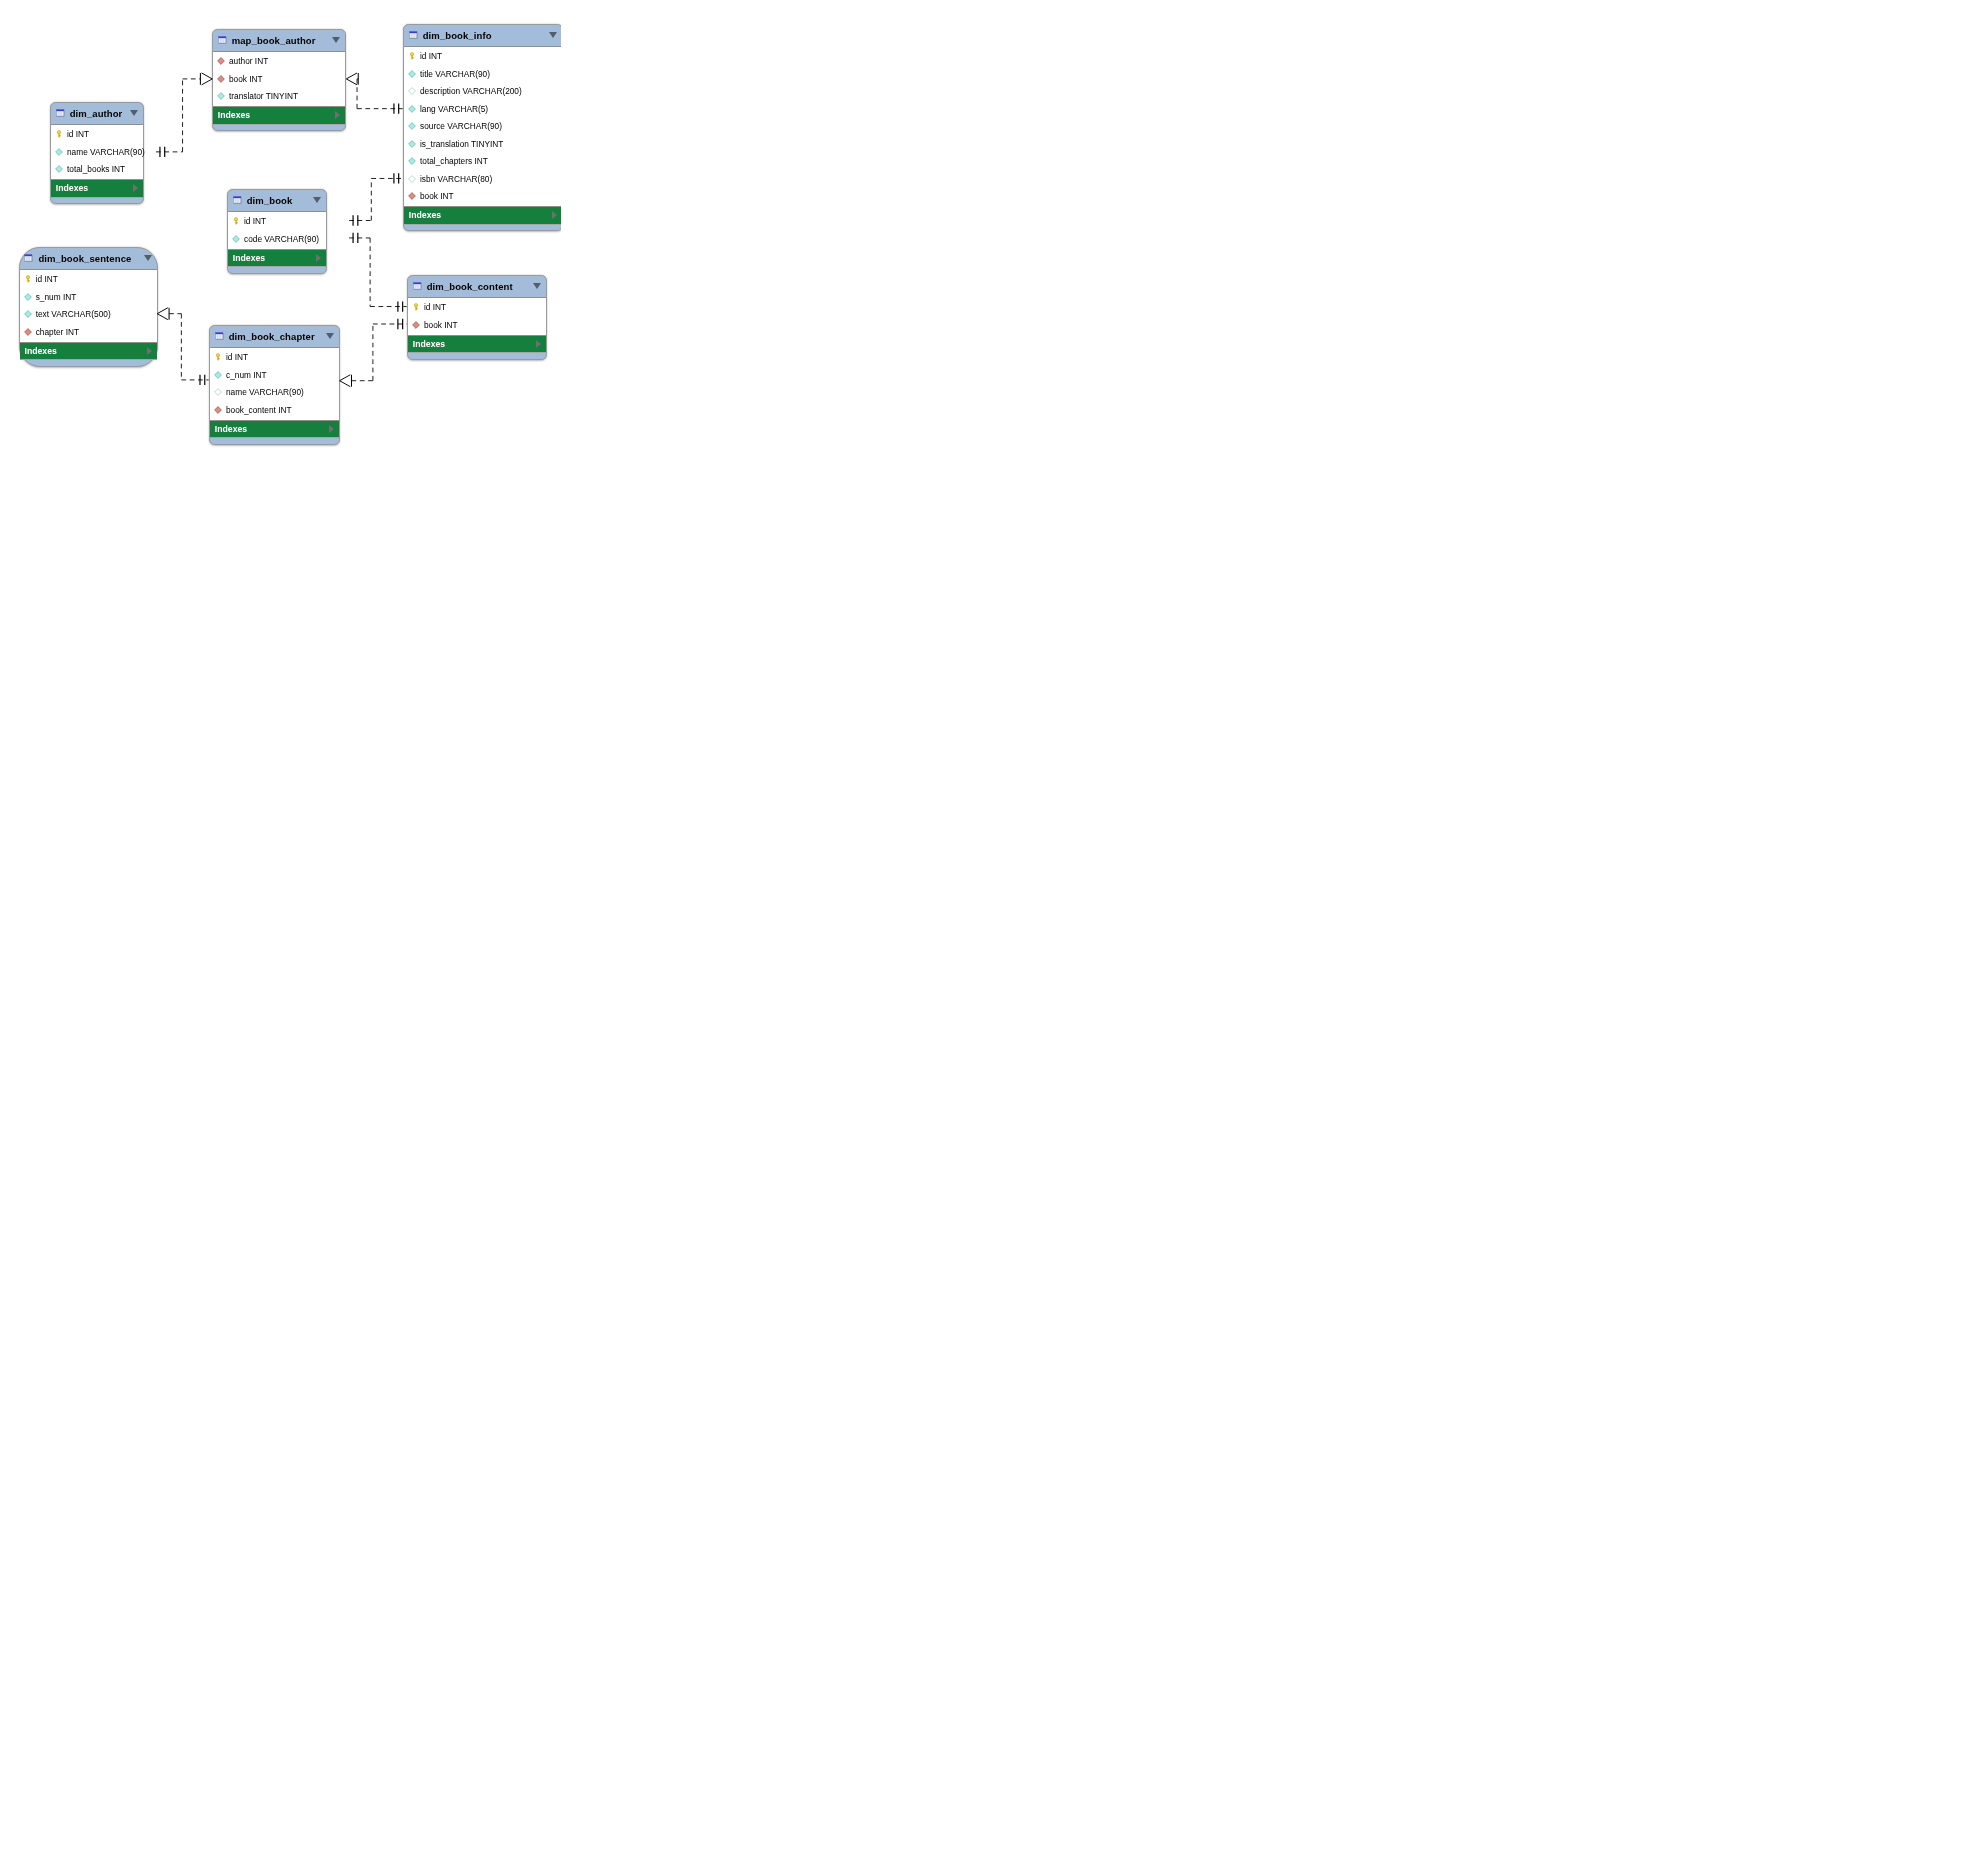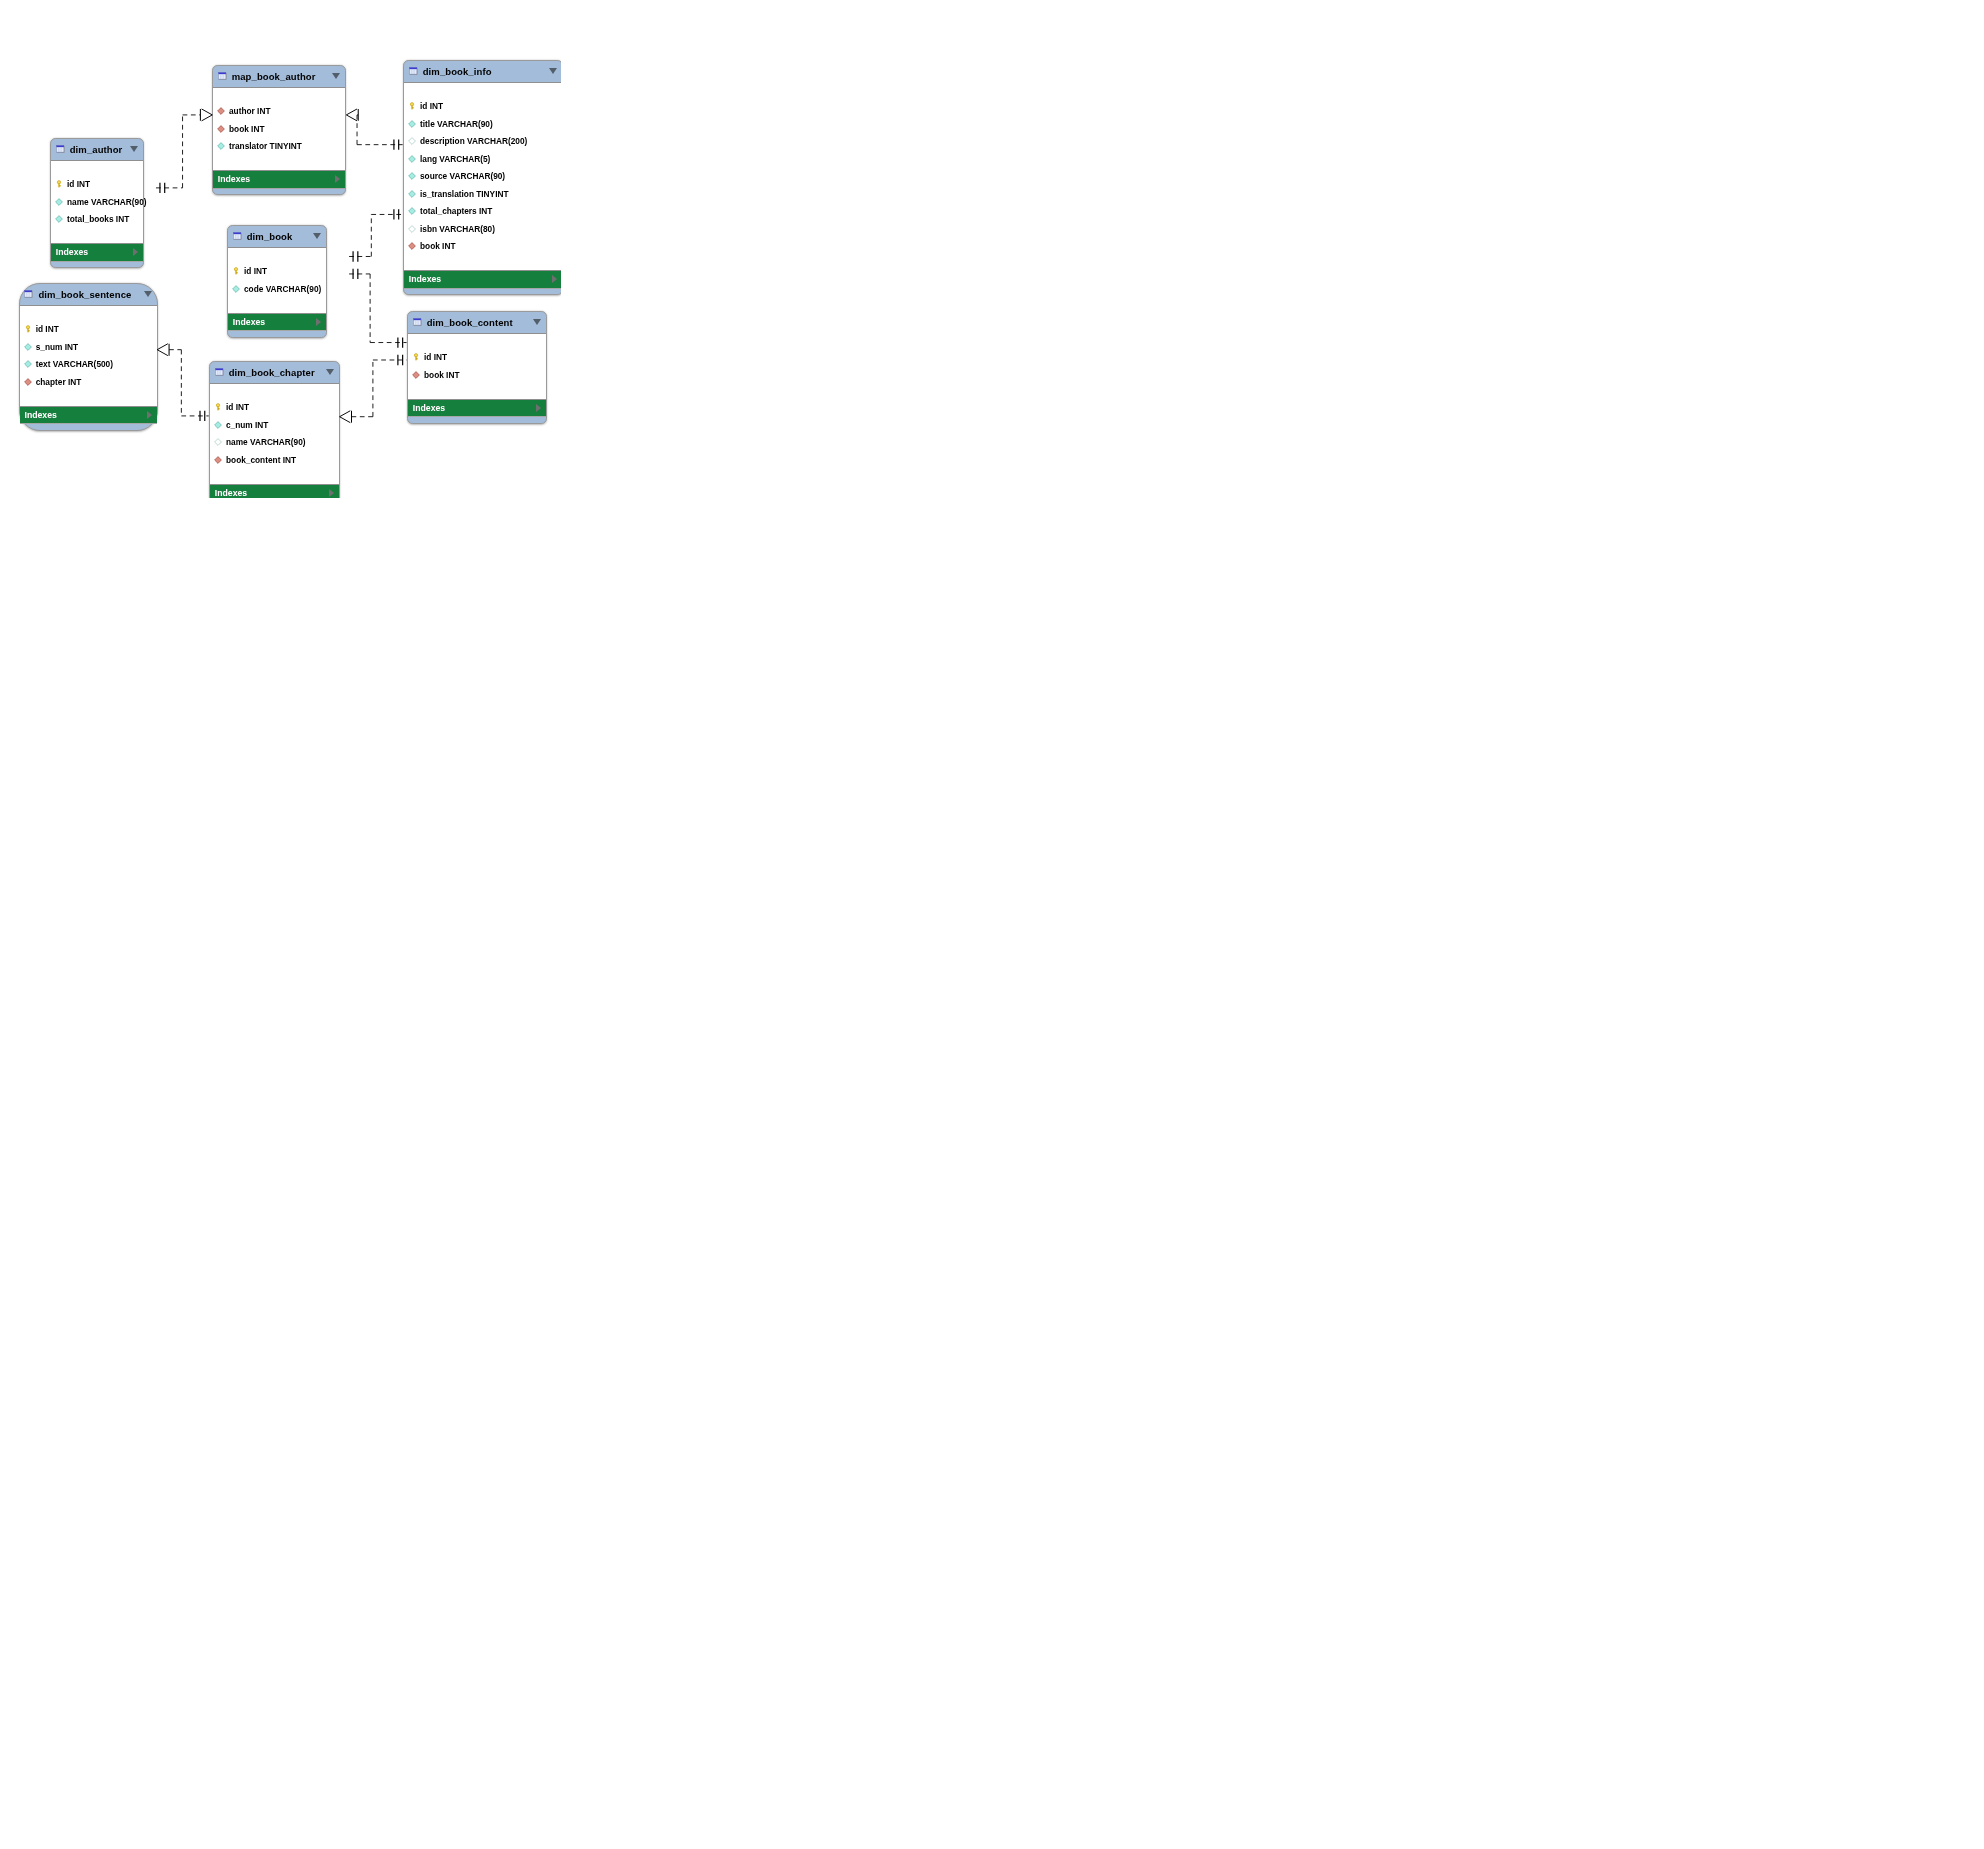--- a/index.html
+++ b/index.html
@@ -1,29 +1,29 @@
 <!DOCTYPE html>
 <html style="font-size:6.4px"><head>
 <meta charset="utf-8">
 <style>
   html,body{margin:0;padding:0;background:#ffffff;}
   body{font-family:"Liberation Sans","DejaVu Sans",sans-serif;}
-  .stage{position:relative;width:561px;height:462px;background:#ffffff;overflow:hidden;margin-top:36px;}
+  .stage{position:relative;width:561px;height:462px;background:#ffffff;overflow:hidden;}
   svg.rel-layer{position:absolute;left:0;top:0;width:561px;height:462px;pointer-events:none;z-index:5;}
 
   .table-card{
     position:absolute;box-sizing:border-box;z-index:2;
     background:#a2bcd9;border:0.8px solid #9a9a9a;border-radius:5.6px;
     box-shadow:0 0.8px 2px rgba(0,0,0,.28);
   }
   .thead{height:20.6px;display:flex;align-items:center;gap:4.4px;padding:0 4.8px;}
   .title{flex:1;font-size:9.5px;font-weight:bold;color:#000;white-space:nowrap;letter-spacing:0.1px;}
   .collapse-tri{width:0;height:0;border-left:4.4px solid transparent;border-right:4.4px solid transparent;
     border-top:6.4px solid #535e6b;flex:0 0 auto;cursor:pointer;}
-  .rows{background:#ffffff;border-top:0.8px solid #8f8f8f;border-bottom:0.8px solid #8f8f8f;padding:15px 0;font-weight:bold;}
+  .rows{background:#ffffff;border-top:0.8px solid #8f8f8f;border-bottom:0.8px solid #8f8f8f;padding:1px 0;}
   .row{height:17.5px;display:flex;align-items:center;gap:4px;padding:0 4px;}
   .cicon{width:8px;height:8px;flex:0 0 auto;display:inline-flex;}
   .collabel{font-size:8.3px;color:#000;white-space:nowrap;}
   .indexes{height:16.7px;background:#15803d;display:flex;align-items:center;justify-content:space-between;
     padding:0 4.8px;border-bottom:0.4px solid #a6a6a6;cursor:pointer;}
   .ixlabel{color:#ffffff;font-weight:bold;font-size:8.7px;text-shadow:0 0.4px 0.4px rgba(120,120,120,.5);}
   .expand-tri{width:0;height:0;border-top:4px solid transparent;border-bottom:4px solid transparent;
     border-left:5.6px solid #6f6f6f;}
   .tfoot{height:5.6px;border-bottom-left-radius:4.8px;border-bottom-right-radius:4.8px;}
 </style>

